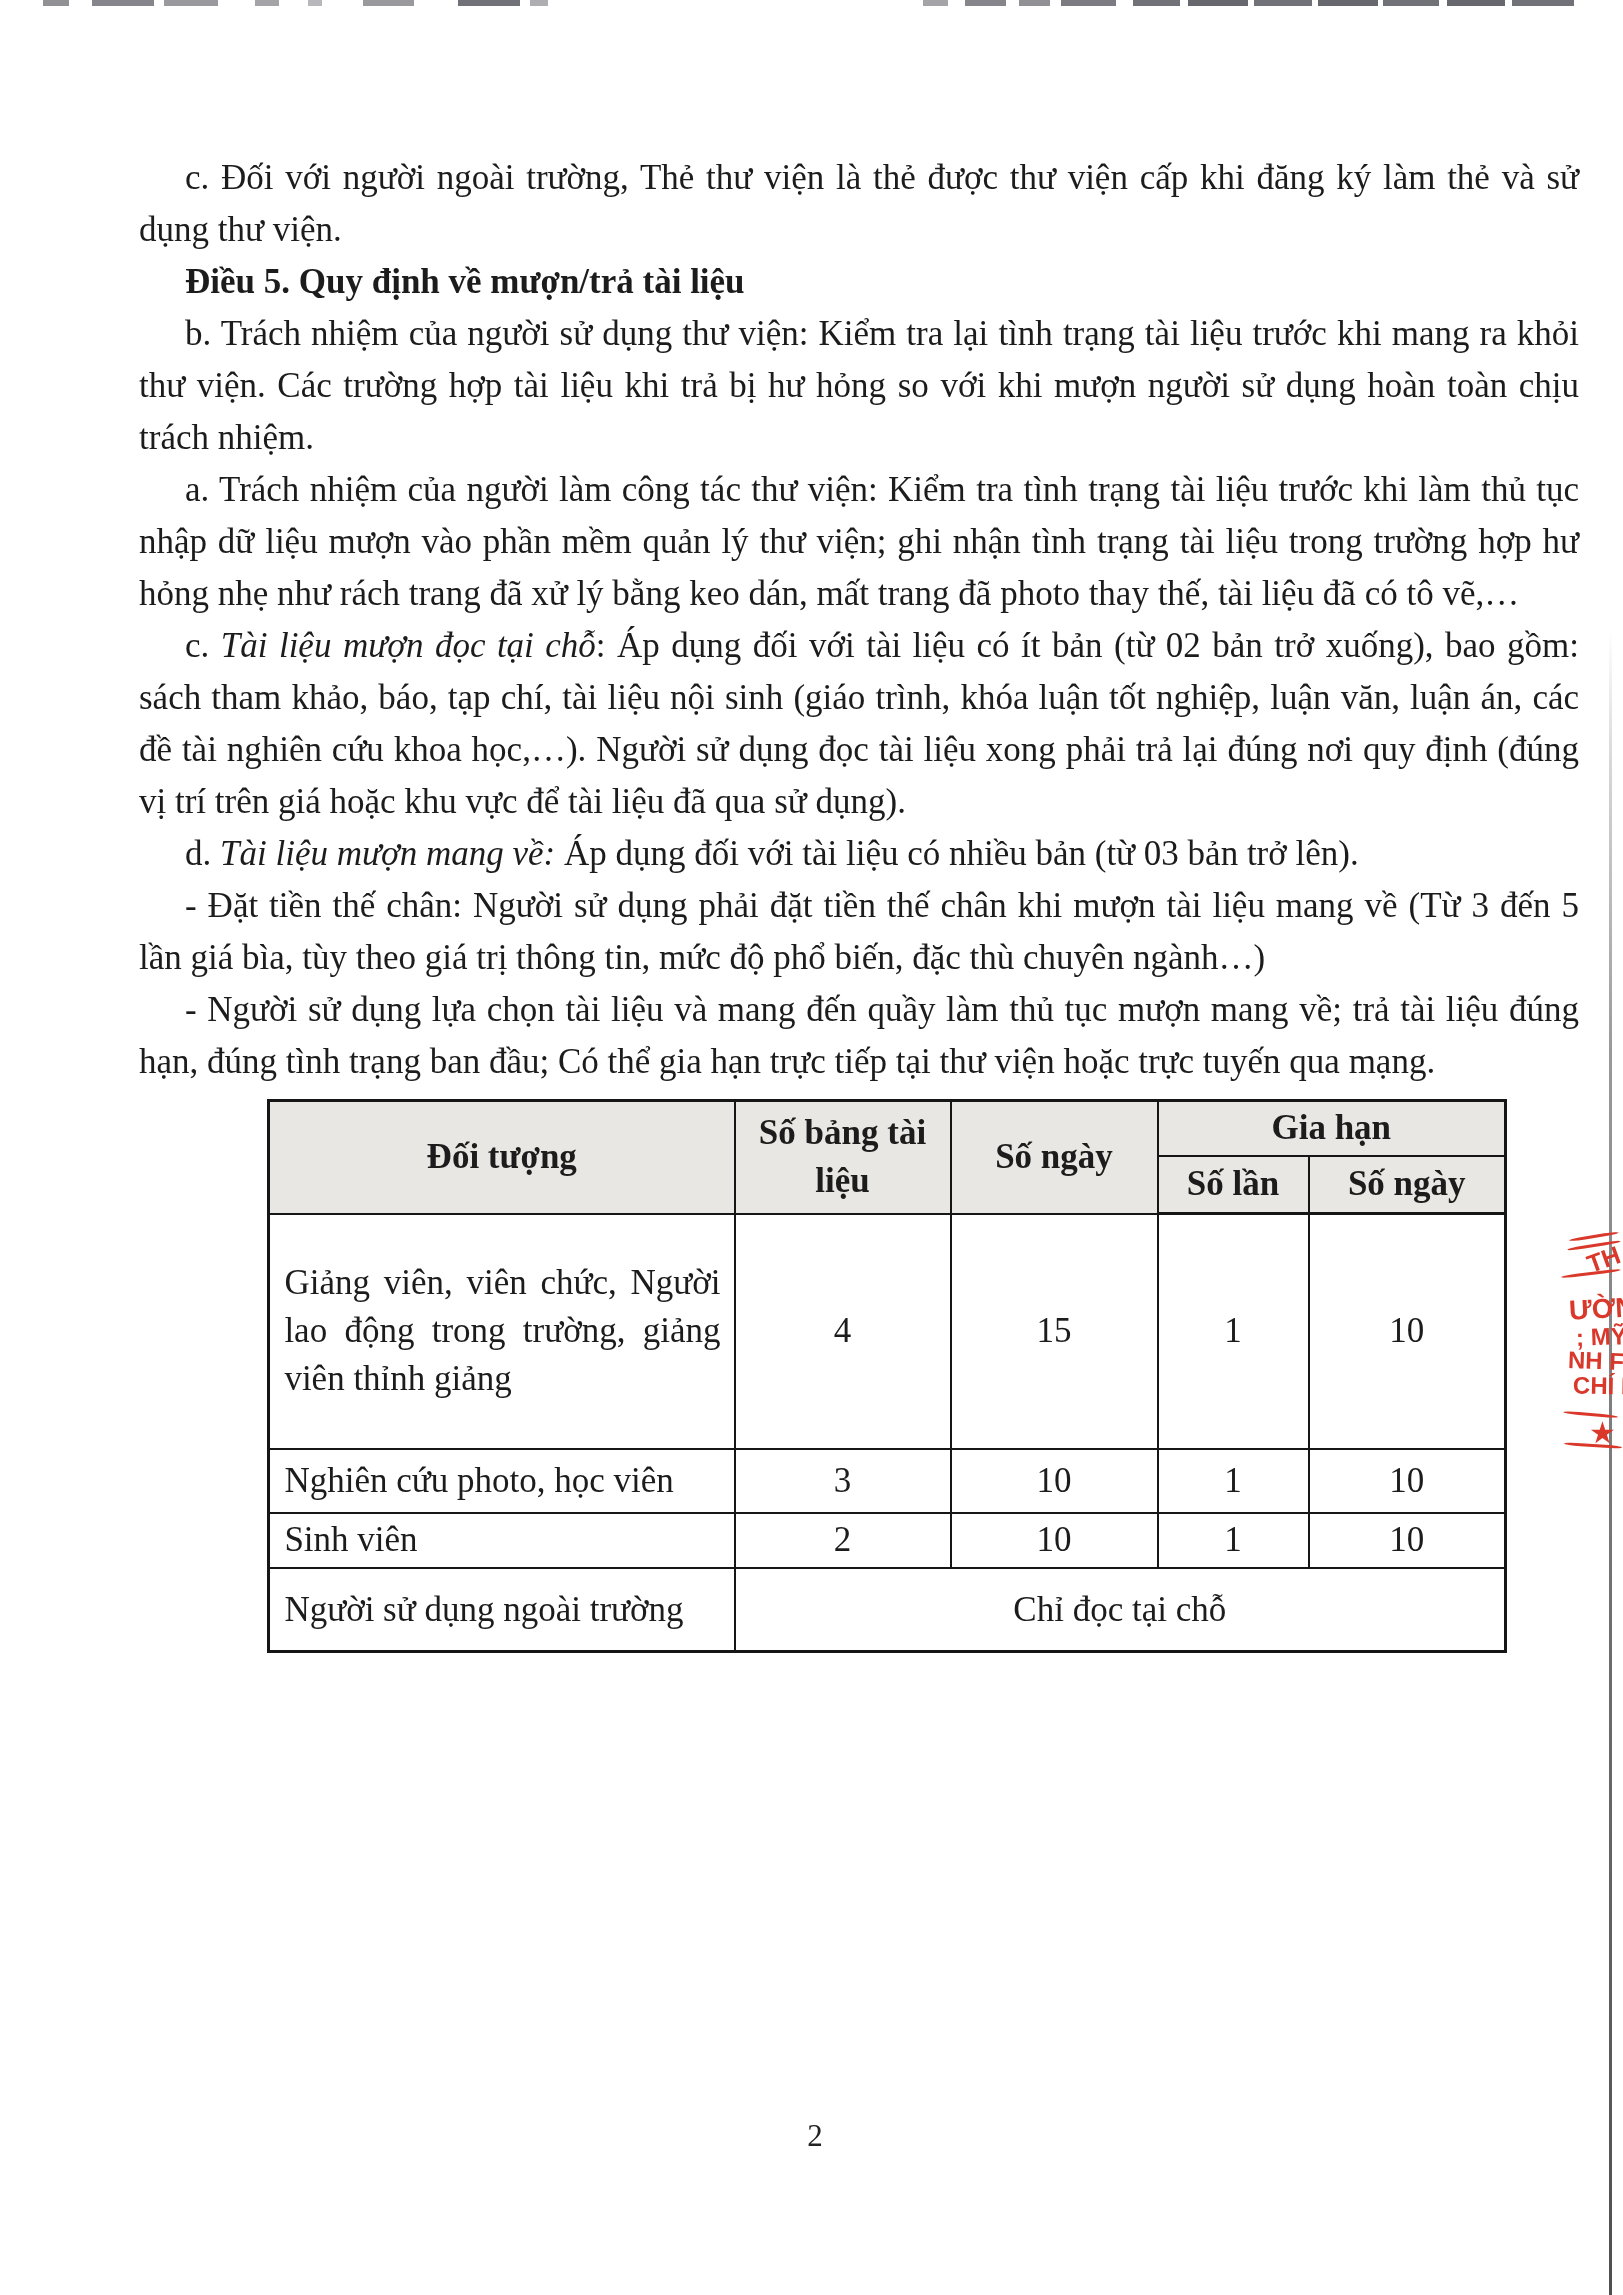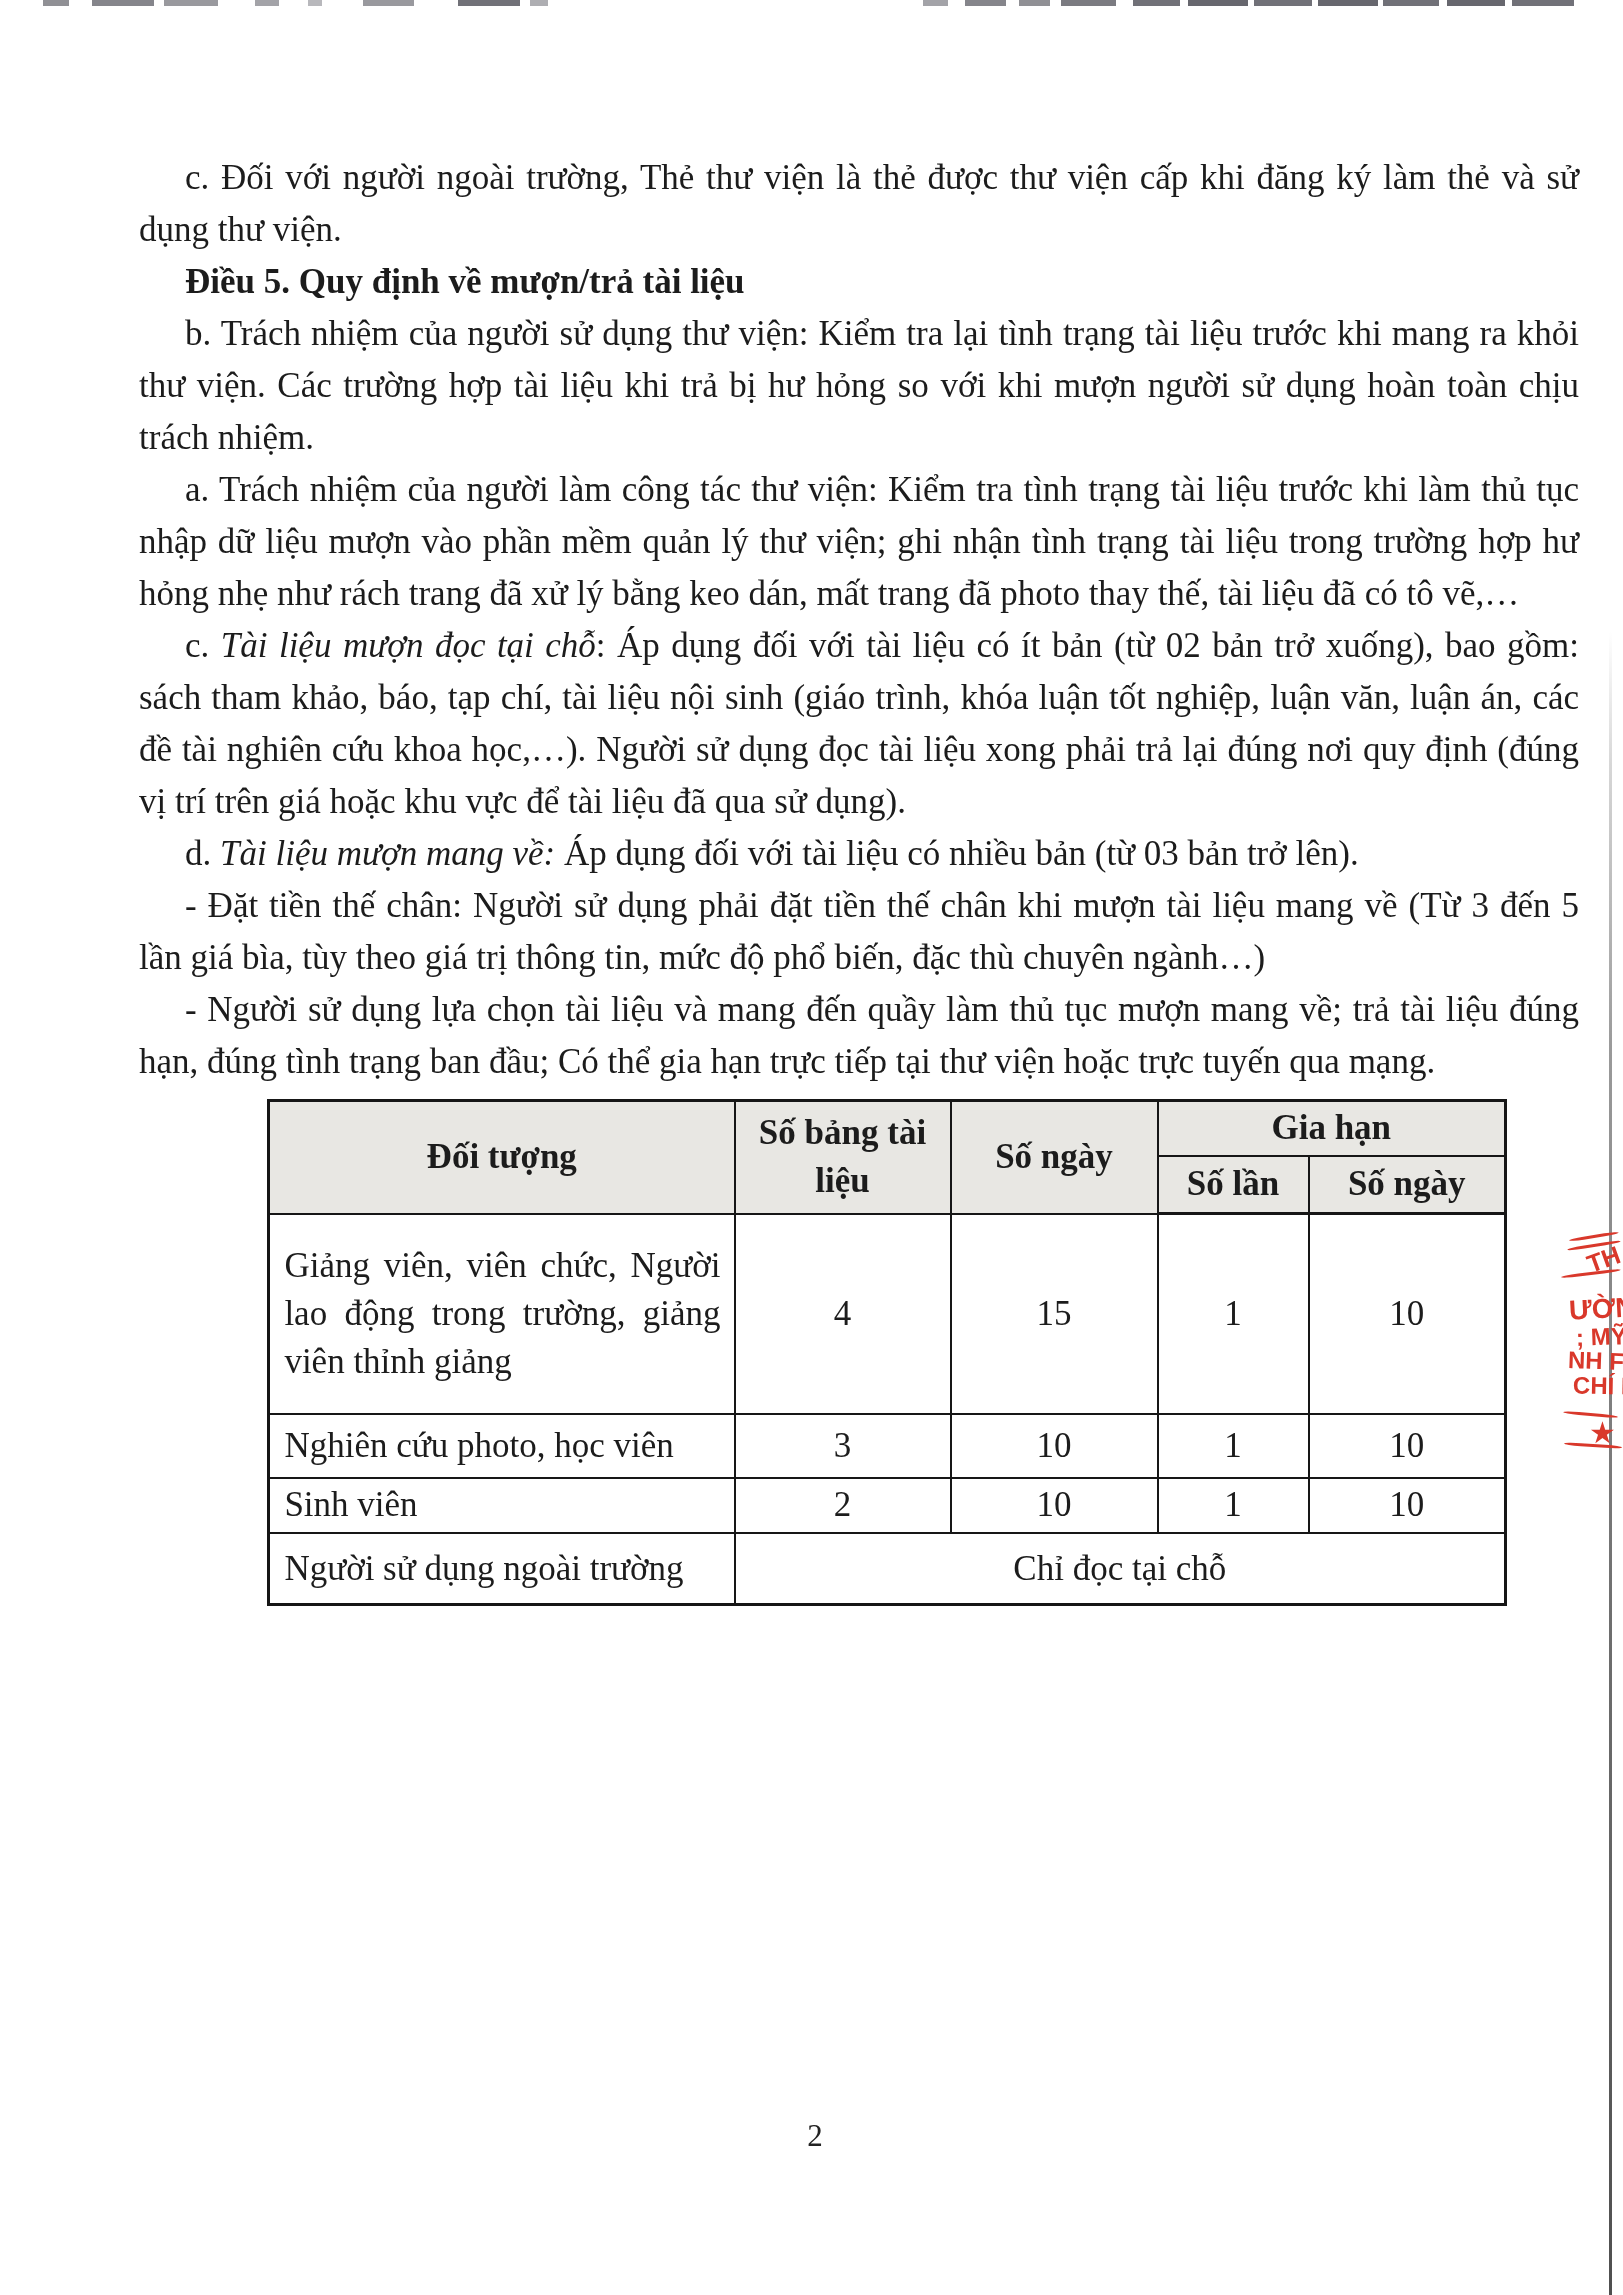--- a/index.html
+++ b/index.html
@@ -37,24 +37,24 @@
   table.borrow tr.subhead td{border-top-width:2px;}
   table.borrow td.subject{
     text-align:justify;padding-left:14.4px;padding-right:13px;
   }
   table.borrow tr.hdr-row td{border-bottom-width:3.9px;}
   .col-subject{width:466px;}
   .col-qty{width:216px;}
   .col-days{width:207px;}
   .col-rtimes{width:151px;}
   .col-rdays{width:197px;}
-  tr.r1{height:200px;}
+  tr.r1{height:235px;}
   tr.r2{height:64px;}
   tr.r3{height:48px;}
-  tr.r4{height:72px;}
+  tr.r4{height:84px;}
   tr.h1{height:46px;}
   tr.h2{height:58px;}
   
   .pageno{
     position:absolute;left:95px;top:2118px;width:1440px;
     text-align:center;font-size:31px;color:#222;
   }
   
   .dash{position:absolute;top:0;height:5.9px;background:#34343e;}
   

